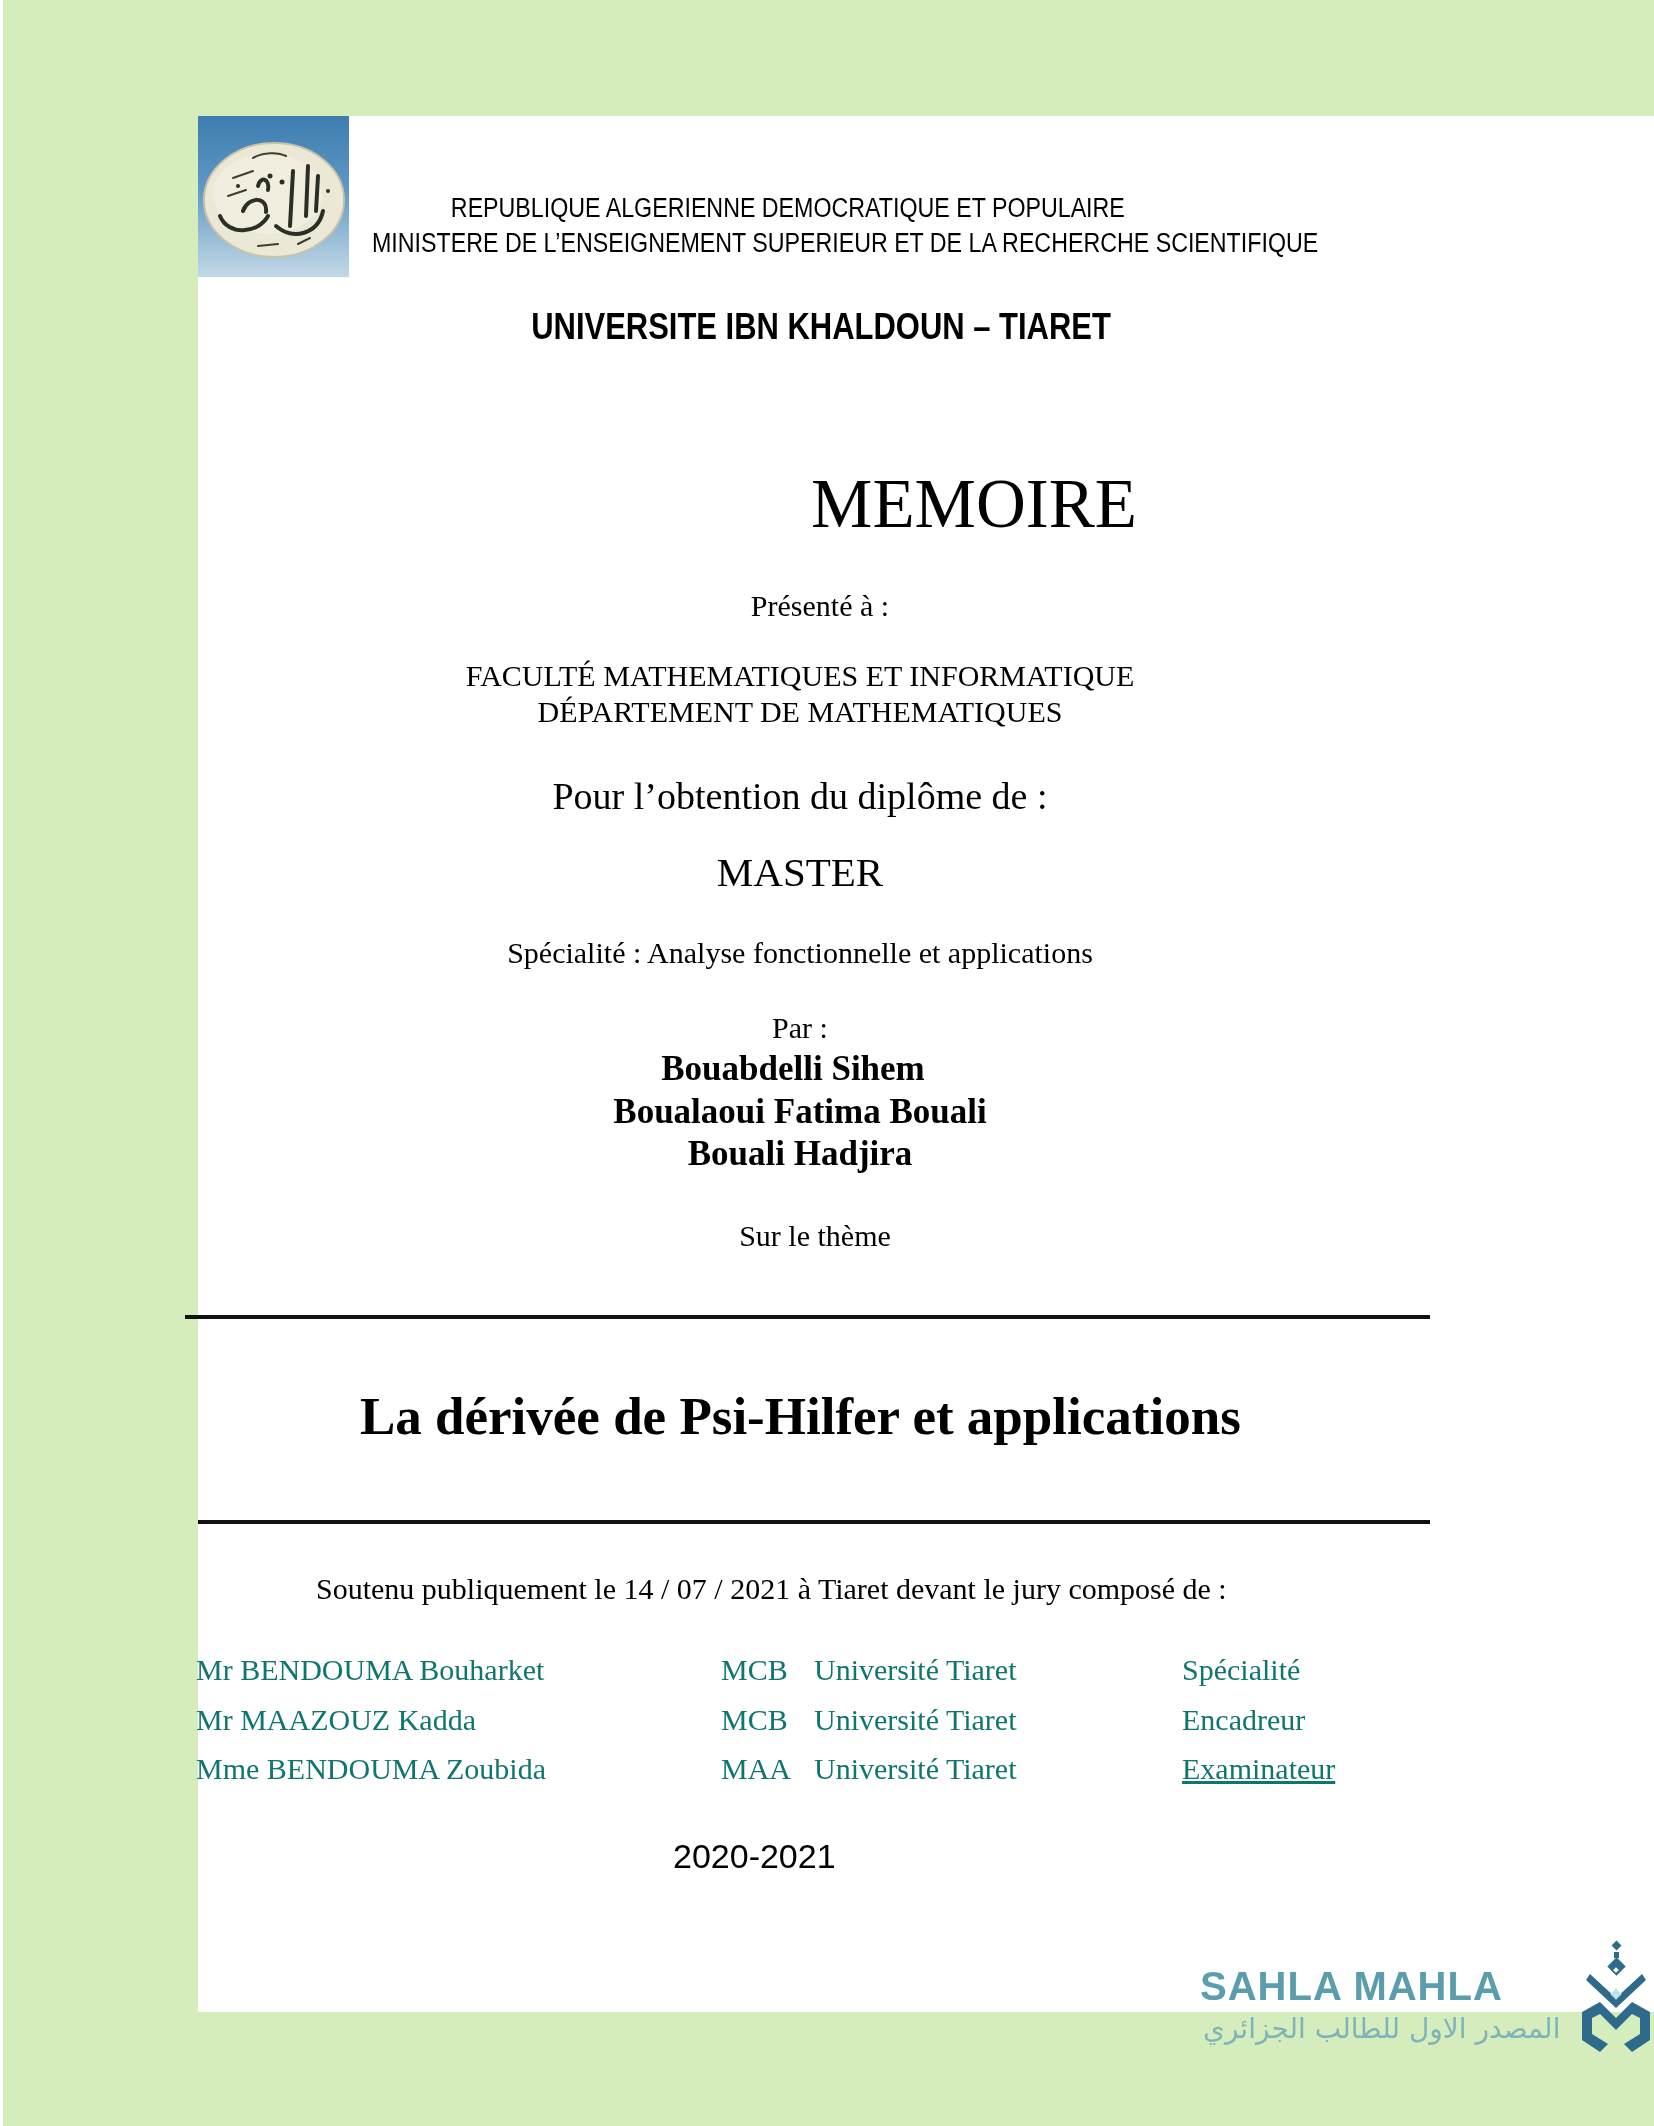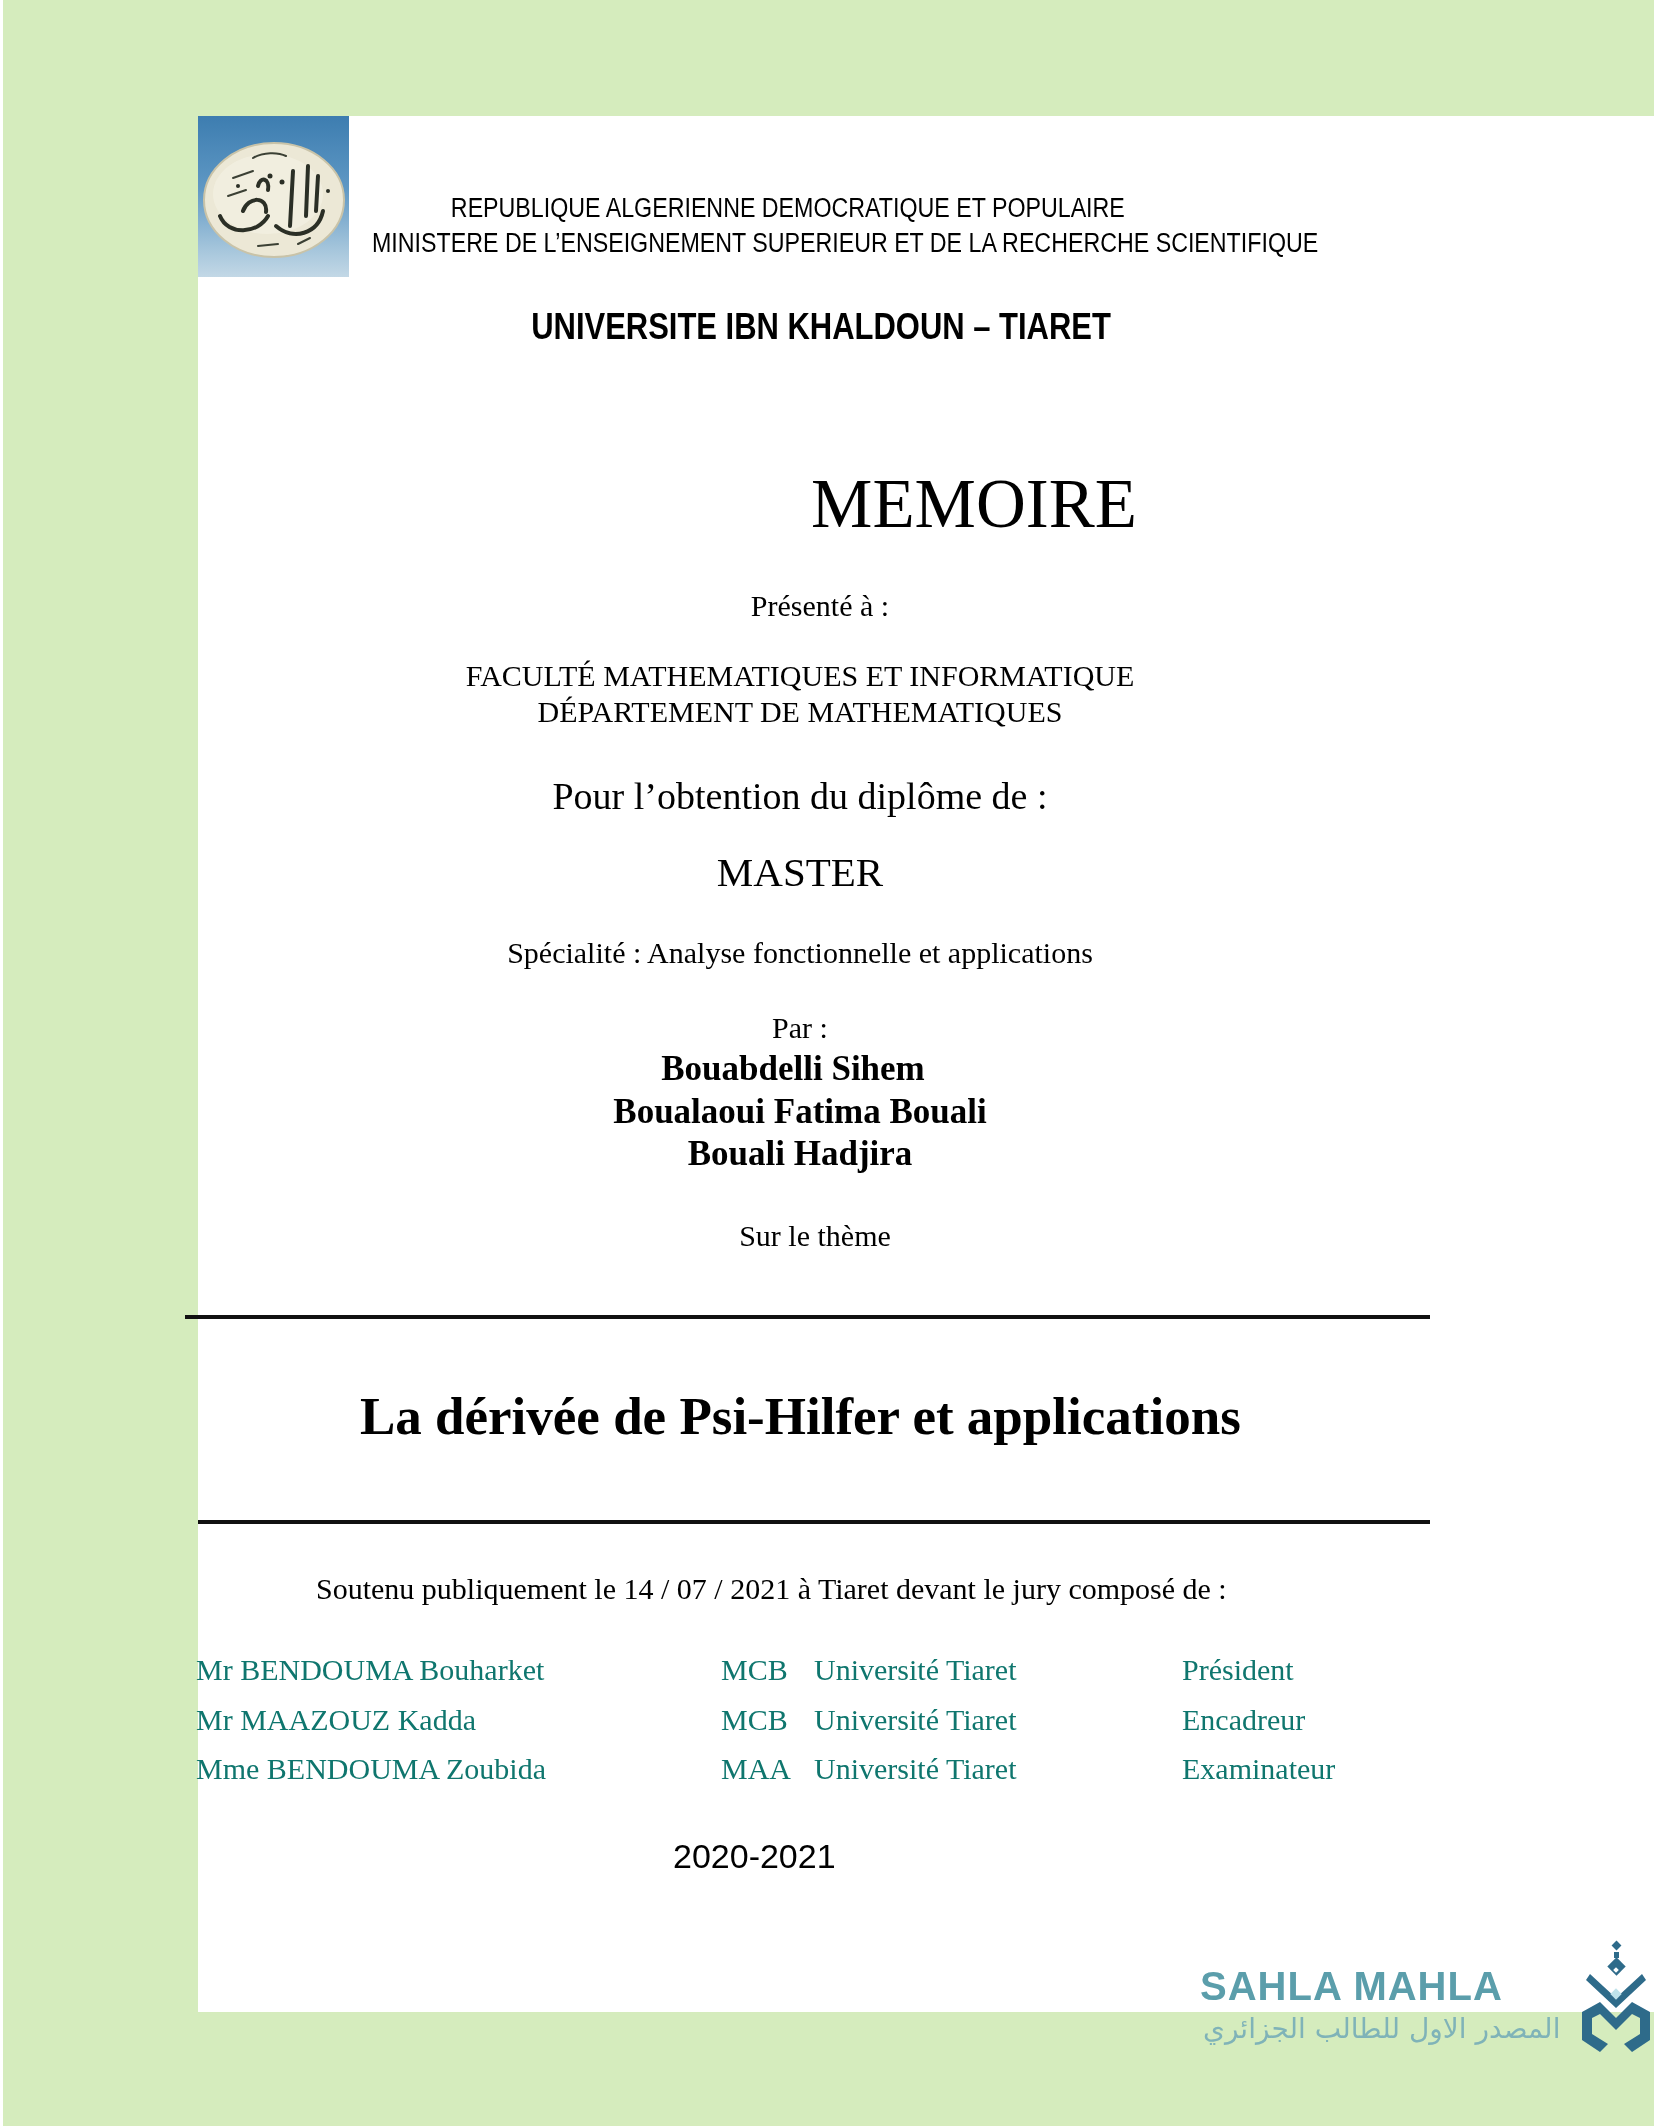--- a/index.html
+++ b/index.html
@@ -114,33 +114,33 @@
 <div class="line serif" style="left:360px; top:1390px; font-size:53px; font-weight:bold;">La dérivée de Psi-Hilfer et applications</div>
 <div class="rule" style="left:198px; top:1520px; width:1232px;"></div>
 
 <div class="line serif" style="left:316px; top:1574px; font-size:30px;">Soutenu publiquement le 14 / 07 / 2021 à Tiaret devant le jury composé de :</div>
 
 <div>
   <div>
     <span class="jury-cell" style="left:196px; top:1655px;">Mr BENDOUMA  Bouharket</span>
     <span class="jury-cell" style="left:721px; top:1655px;">MCB</span>
     <span class="jury-cell" style="left:814px; top:1655px;">Université Tiaret</span>
-    <span class="jury-cell" style="left:1182px; top:1655px;">Président</span>
+    <span class="jury-cell" style="left:1182px; top:1655px;">Spécialité</span>
   </div>
   <div>
     <span class="jury-cell" style="left:196px; top:1705px;">Mr MAAZOUZ  Kadda</span>
     <span class="jury-cell" style="left:721px; top:1705px;">MCB</span>
     <span class="jury-cell" style="left:814px; top:1705px;">Université Tiaret</span>
     <span class="jury-cell" style="left:1182px; top:1705px;">Encadreur</span>
   </div>
   <div>
     <span class="jury-cell" style="left:196px; top:1754px;">Mme BENDOUMA  Zoubida</span>
     <span class="jury-cell" style="left:721px; top:1754px;">MAA</span>
     <span class="jury-cell" style="left:814px; top:1754px;">Université Tiaret</span>
-    <span class="jury-cell" style="left:1182px; top:1754px;">Examinateur</span>
+    <span class="jury-cell" style="left:1182px; top:1754px;text-decoration:underline;">Examinateur</span>
   </div>
 </div>
 
 <div class="line sans" style="left:673px; top:1839px; font-size:34px;">2020-2021</div>
 
 <div>
   <div class="brand-name" style="color:#5b9eab;">SAHLA MAHLA</div>
   <div class="brand-sub" style="color:#7fb3b8;">المصدر الاول للطالب الجزائري</div>
   <div class="brand" style="left:1580px; top:1940px; width:72px; height:115px;">
     <svg width="72" height="115" viewBox="0 0 72 115">

